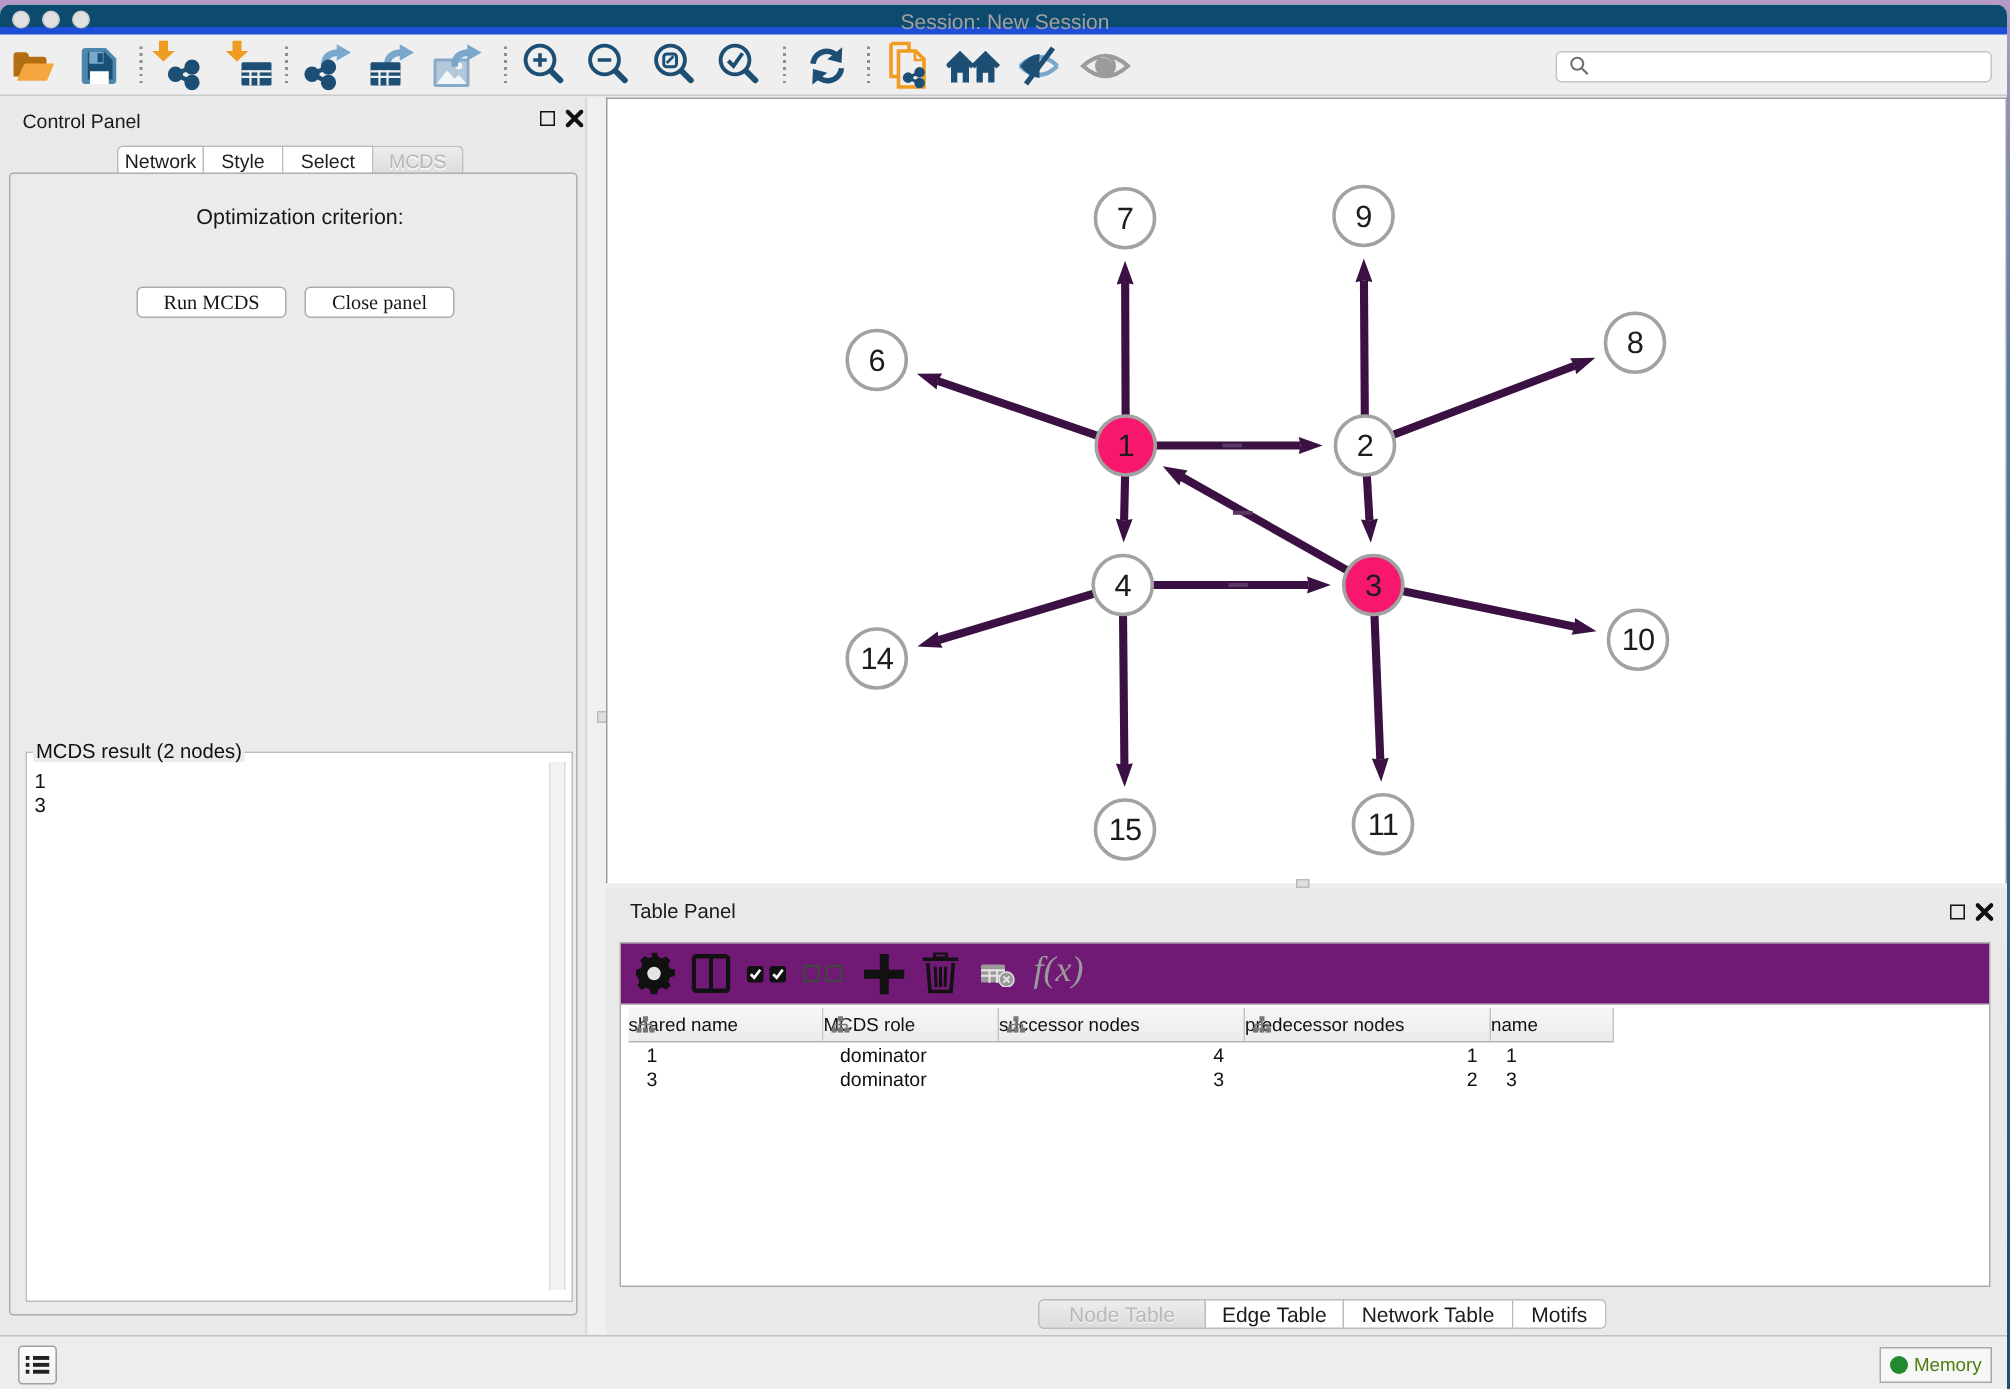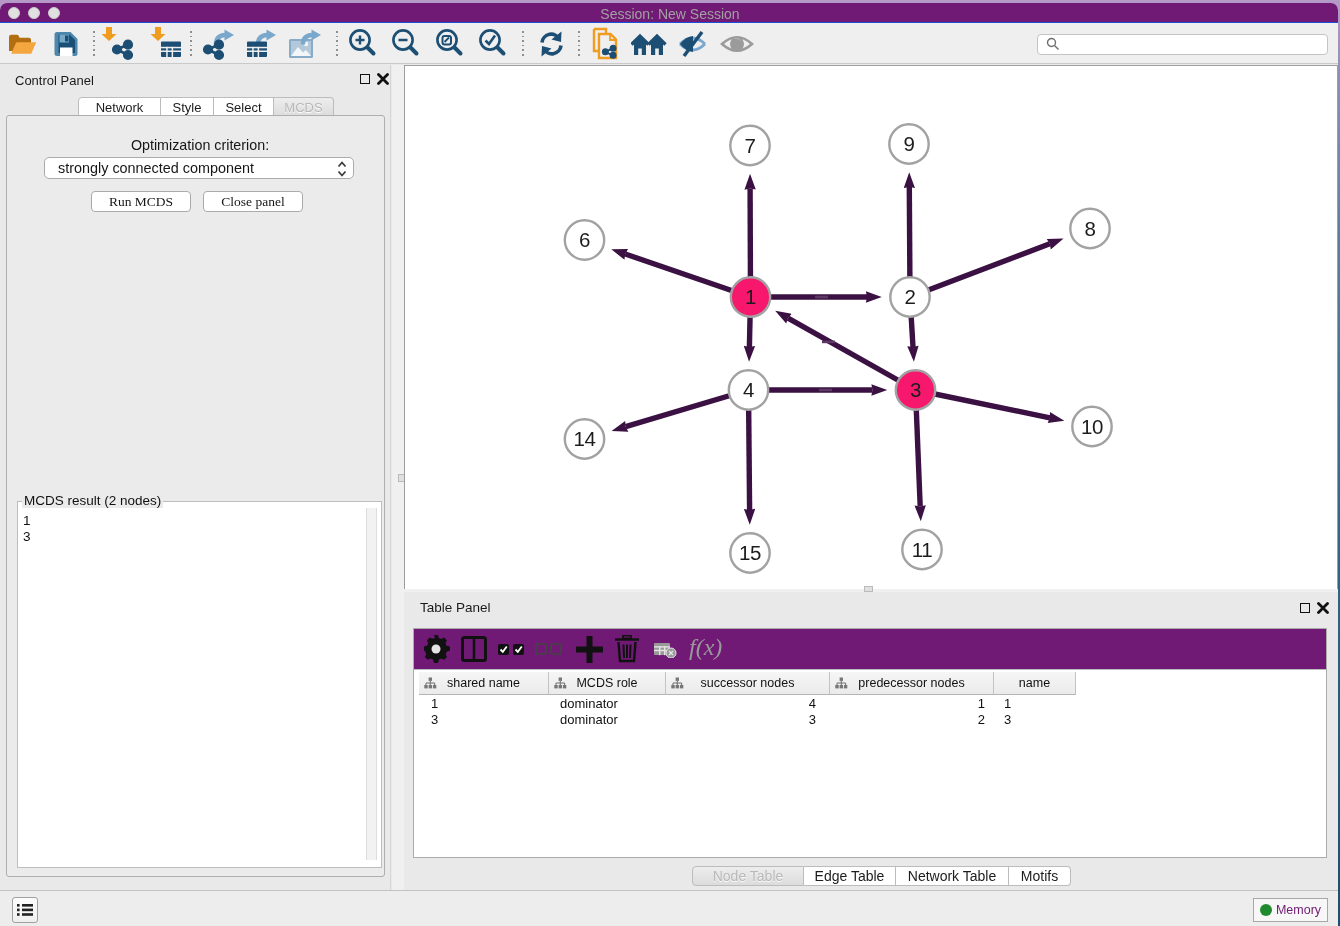--- a/index.html
+++ b/index.html
@@ -8,21 +8,21 @@
     font-family:"Liberation Sans", sans-serif;
     background:linear-gradient(180deg,#b69ac7 0%,#8f8fb5 8%,#5c7fa0 25%,#35688c 55%,#245a7c 80%,#1d4e6e 100%);
     position:relative;
   }
   .abs { position:absolute; }
   #win {
     position:absolute; left:0; top:3px; width:1337.5px; height:923px;
     background:#e9e9e9; border-radius:7px 7px 0 0; overflow:hidden;
   }
   
-  #titlebar { position:absolute; left:0; top:0; width:100%; height:21px; background:#701a75; border-bottom:2px solid #1d4ed8; }
+  #titlebar { position:absolute; left:0; top:0; width:100%; height:21px; background:#0c4a6e; border-bottom:6px solid #1d4ed8; }
   #titlebar .dot { position:absolute; top:3.5px; width:12px; height:12px; border-radius:50%; background:#e2e1e1; border:1px solid #cac9c9; }
   #title-text { position:absolute; top:3px; left:0; width:1340px; text-align:center; font-size:14px; color:#a2a0a0; }
   
   #toolbar { position:absolute; left:0; top:20px; width:100%; height:41px; background:#efefef; border-bottom:1px solid #c9c9c9; }
   .tsep { position:absolute; top:8px; height:26px; width:1.6px; background:repeating-linear-gradient(180deg,#8f8f8f 0 1.6px,transparent 1.6px 4.6px); }
   .ticon { position:absolute; top:5px; }
   #searchbox { position:absolute; left:1037px; top:11px; width:291px; height:21px; background:#fff; border:1px solid #c4c4c4; border-radius:4px; }
   
   #cpanel { position:absolute; left:0; top:62px; width:391px; height:825px; background:#e9e9e9; border-right:1px solid #d6d6d6; }
   #cp-title { position:absolute; left:15px; top:8px; font-size:13px; color:#1a1a1a; }
@@ -47,26 +47,26 @@
   #hhandle { position:absolute; left:460px; top:-3px; width:9px; height:6px; background:#e0e0e0; border:1px solid #bbb; }
   
   #netwin { position:absolute; left:404px; top:62px; width:933.5px; height:524px; border:1px solid #9e9e9e; border-bottom:none; background:#fff; }
   #net-titlebar { position:absolute; left:0; top:0; width:100%; height:22px; background:linear-gradient(#efefef,#dcdcdc); border-bottom:1px solid #ababab; }
   #net-title { position:absolute; top:4px; left:0; width:100%; text-align:center; font-size:13px; font-weight:bold; color:#2c2c2c; }
   
   #tpanel { position:absolute; left:404px; top:589px; width:933.5px; height:297px; background:#e9e9e9; }
   #tp-title { position:absolute; left:16px; top:8px; font-size:13.5px; color:#1a1a1a; }
   #tp-box { position:absolute; left:9px; top:36px; width:914px; height:230px; border:1px solid #ababab; background:#fff; }
   #tp-toolbar { position:absolute; left:0; top:0; width:100%; height:41px; background:#701a75; border-bottom:1px solid #bdbdbd; }
-  .hdr { position:absolute; top:0; height:23px; background:linear-gradient(#f6f6f6,#ebebeb); border-right:1px solid #c3c3c3; border-bottom:1px solid #b5b5b5; font-size:12.5px; color:#111; text-align:center; line-height:23px; }
+  .hdr { position:absolute; top:0; height:23px; background:linear-gradient(#f6f6f6,#ebebeb); border-right:1px solid #c3c3c3; border-bottom:1px solid #b5b5b5; font-size:12.5px; color:#111; line-height:23px; }
   .cell { position:absolute; font-size:13px; color:#111; }
   .bottabs { position:absolute; display:flex; } .bottabs .tab { font-size:14px; }
   
   #statusbar { position:absolute; left:0; top:887px; width:100%; height:36px; background:#ededed; border-top:1px solid #c2c2c2; }
-  #mem-btn { position:absolute; right:9.5px; top:7px; width:75px; height:24px; background:#f7f7f7; border:1px solid #a8a8a8; font-size:12.5px; color:#701a75; line-height:22px; text-align:center; }
+  #mem-btn { position:absolute; right:9.5px; top:7px; width:75px; height:24px; background:#f7f7f7; border:1px solid #a8a8a8; font-size:12.5px; color:#4d7c0f; line-height:22px; text-align:center; }
   #list-btn { position:absolute; left:12px; top:6px; width:26px; height:26px; background:linear-gradient(#fdfdfd,#efefef); border:1px solid #a0a0a0; border-radius:3px; }
 </style>
 </head>
 <body>
 <div id="win">
   <div id="titlebar">
     <div class="dot" style="left:8px;"></div>
     <div class="dot" style="left:28px;"></div>
     <div class="dot" style="left:48px;"></div>
     <div id="title-text">Session: New Session</div>
@@ -208,31 +208,27 @@
       </svg>
   </div>
 
   <div id="cpanel">
     <div id="cp-title">Control Panel</div>
     <div class="float-ic" style="left:360px; top:9px;"></div>
     <div class="close-ic" style="left:377px; top:8px;"><svg width="12" height="12" viewBox="0 0 12 12">
           <path d="M1.5 1.5 L10.5 10.5 M10.5 1.5 L1.5 10.5" stroke="#111" stroke-width="2.8" stroke-linecap="round"></path>
         </svg></div>
     <div class="tabbar" style="left:78px; top:32px;">
-      <div class="tab first" style="width:83px; padding:0;">Network</div>
+      <div class="tab first" style="width:58px; padding:0;">Network</div>
       <div class="tab" style="width:53px; padding:0;">Style</div>
       <div class="tab" style="width:60px; padding:0;">Select</div>
       <div class="tab last sel" style="width:60px; padding:0;">MCDS</div>
     </div>
     <div id="cp-body">
       <div id="opt-label">Optimization criterion:</div>
-      <div id="opt-select">strongly connected component<svg style="position:absolute; right:6px; top:3px;" width="10" height="16" viewBox="0 0 10 16">
-            <path d="M1.5 5.5 L5 1.5 L8.5 5.5" fill="none" stroke="#3c3c3c" stroke-width="1.8"></path>
-            <path d="M1.5 10.5 L5 14.5 L8.5 10.5" fill="none" stroke="#3c3c3c" stroke-width="1.8"></path>
-          </svg></div>
       <div class="btn" style="left:84px; top:75px; width:100px;">Run MCDS</div>
       <div class="btn" style="left:196px; top:75px; width:100px;">Close panel</div>
       <div id="groupbox">
         <div id="gb-label">MCDS result (2 nodes)</div>
         <div style="position:absolute; left:5px; top:11px; font-size:13.5px; color:#111; line-height:15.5px;">1<br>3</div>
         <div id="gb-scroll"></div>
       </div>
     </div>
   </div>
 

